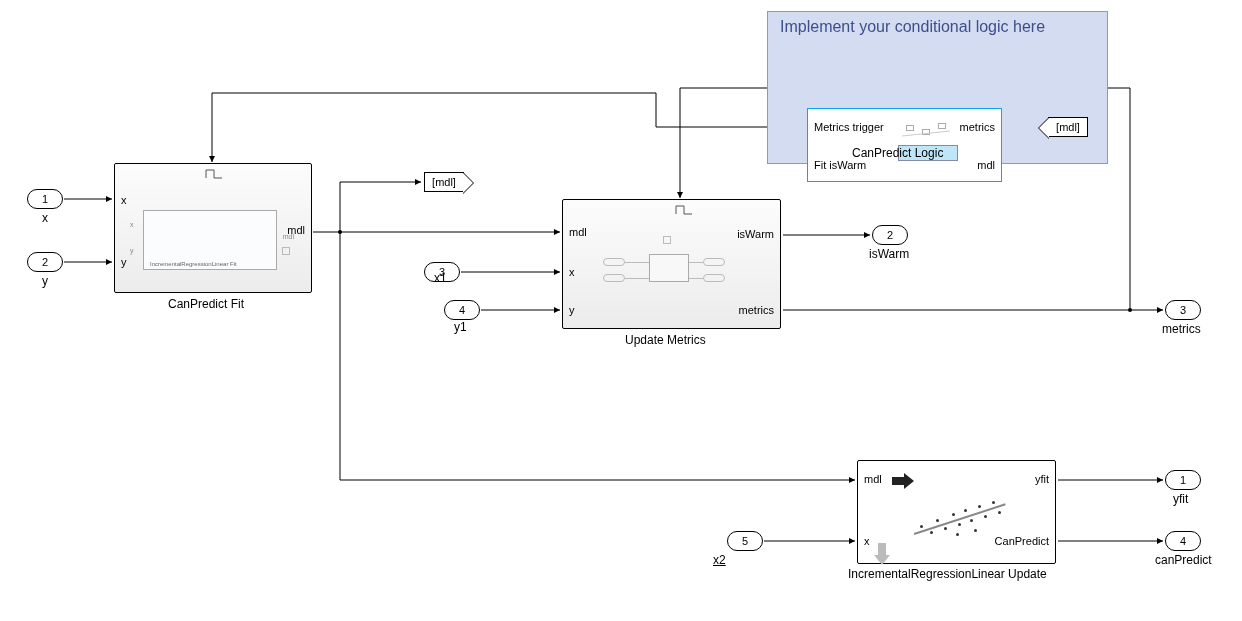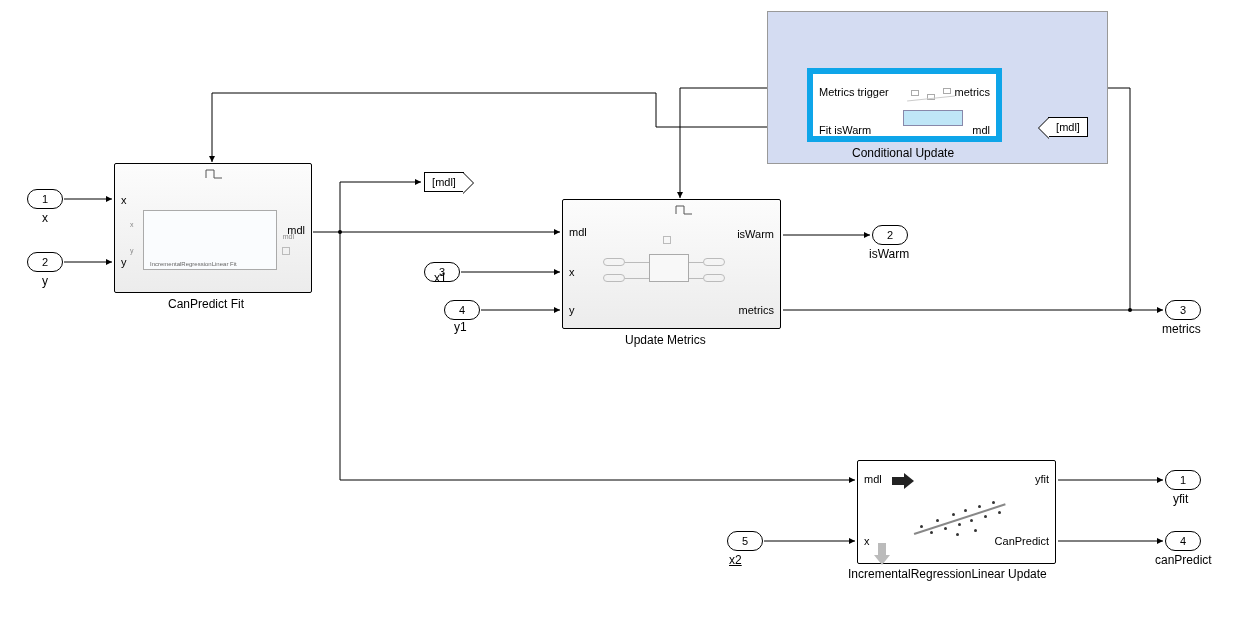--- a/index.html
+++ b/index.html
@@ -99,22 +99,23 @@
     background: #d4dcf2;
     border: 1px solid #999;
   }
   .annotation-text {
     position: absolute;
     font-size: 16px;
     color: #3e4e8a;
   }
   .cond-block {
     position: absolute;
-    border: 6px solid #0ea5e9;
+    border: 1px solid #0ea5e9;
     background: #fff;
+    margin-top: 40px;
   }
   .trigger-mark { font-family: monospace; font-size: 14px; }
   .mini-text { font-size: 6px; color: #666; }
   .scatter-dot { position: absolute; width:3px; height:3px; background:#333; border-radius:50%; }
 </style>
 </head>
 <body>
 
 <div class="canvas">
 
@@ -157,36 +158,37 @@
     <path d="M805,88 L680,88 L680,198" stroke="#000" fill="none" marker-end="url(#arr)"></path>
 
     <path d="M764,541 L855,541" stroke="#000" fill="none" marker-end="url(#arr)"></path>
 
     <path d="M1058,480 L1163,480" stroke="#000" fill="none" marker-end="url(#arr)"></path>
 
     <path d="M1058,541 L1163,541" stroke="#000" fill="none" marker-end="url(#arr)"></path>
   </svg>
 
   <div class="annotation-box" style="left:767px; top:11px; width:341px; height:153px;"></div>
+  <div class="annotation-text" style="left:780px; top:18px;">Implement your conditional logic here</div>
 
   <div class="cond-block" style="left:807px; top:68px; width:195px; height:74px;">
     <span class="port-label" style="left:6px; top:12px;">Metrics trigger</span>
     <span class="port-label" style="left:6px; top:50px;">Fit isWarm</span>
     <span class="port-label" style="right:6px; top:12px;">metrics</span>
     <span class="port-label" style="right:6px; top:50px;">mdl</span>
 
     <div style="position:absolute; left:90px; top:14px; width:60px; height:42px;">
       <div style="position:absolute; left:0; top:22px; width:60px; height:16px; background:#bfe6f7; border:1px solid #88a;"></div>
       <div style="position:absolute; left:8px; top:2px; width:8px; height:6px; border:1px solid #aaa;"></div>
       <div style="position:absolute; left:24px; top:6px; width:8px; height:6px; border:1px solid #aaa;"></div>
       <div style="position:absolute; left:40px; top:0px; width:8px; height:6px; border:1px solid #aaa;"></div>
       <div style="position:absolute; left:4px; top:10px; width:48px; height:1px; background:#ccc; transform:rotate(-6deg);"></div>
     </div>
   </div>
-  <div class="block-label" style="left:852px; top:146px;">Conditional Update</div>
+  <div class="block-label" style="left:852px; top:146px;">CanPredict Logic</div>
 
   <div class="goto-tag left-chevron" style="left:1048px; top:117px; width:40px; height:20px;">
     <span>[mdl]</span>
   </div>
 
   <div class="goto-tag right-chevron" style="left:424px; top:172px; width:40px; height:20px;">
     <span>[mdl]</span>
   </div>
 
   <div class="inport" style="left:27px; top:189px;">
@@ -205,21 +207,21 @@
   <div class="block-label" style="left:434px; top:271px;">x1</div>
 
   <div class="inport" style="left:444px; top:300px;">
       <span>4</span>
     </div>
   <div class="block-label" style="left:454px; top:320px;">y1</div>
 
   <div class="inport" style="left:727px; top:531px;">
       <span>5</span>
     </div>
-  <div class="block-label" style="left:729px; top:553px;text-decoration:underline;">x2</div>
+  <div class="block-label" style="left:713px; top:553px;text-decoration:underline;">x2</div>
 
   <div class="outport" style="left:872px; top:225px;">
       <span>2</span>
     </div>
   <div class="block-label" style="left:869px; top:247px;">isWarm</div>
 
   <div class="outport" style="left:1165px; top:300px;">
       <span>3</span>
     </div>
   <div class="block-label" style="left:1162px; top:322px;">metrics</div>

